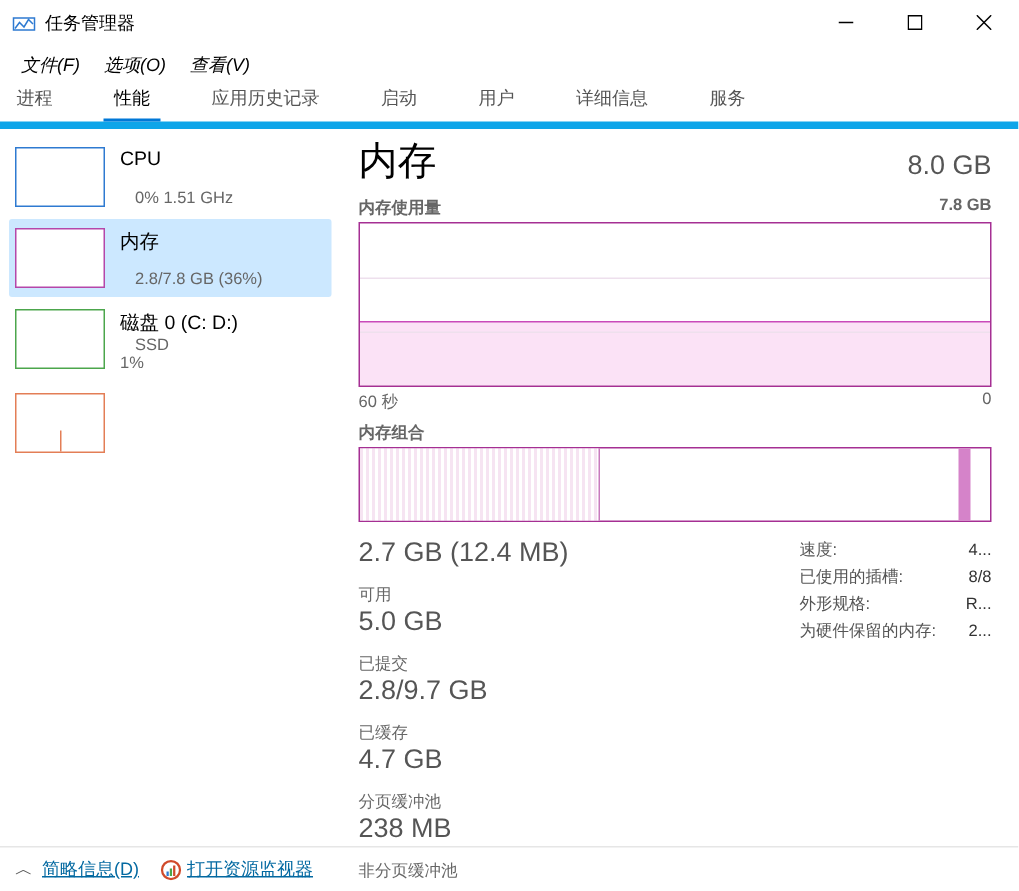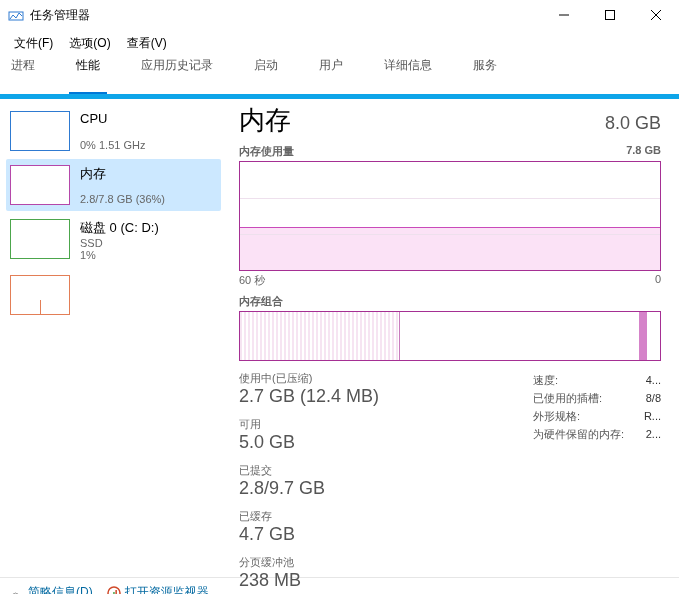--- a/index.html
+++ b/index.html
@@ -5,41 +5,41 @@
 * { box-sizing: border-box; margin: 0; padding: 0; font-family: "Segoe UI", "Microsoft YaHei", sans-serif; }
 body { width: 679px; height: 594px; background: #fff; font-size: 12px; color: #000; overflow: hidden; }
 
 .titlebar { display: flex; align-items: center; height: 30px; }
 .titlebar .icon { width: 16px; height: 16px; margin: 0 6px 0 8px; }
 .titlebar .title { font-size: 12px; flex: 0 0 auto; }
 .titlebar .spacer { flex: 1; }
 .titlebar .winbtn { width: 46px; height: 30px; display: flex; align-items: center; justify-content: center; font-size: 13px; color: #000; }
 .titlebar .winbtn svg { width: 10px; height: 10px; }
 
-.menubar { display: flex; padding: 2px 6px; height: 22px; }
+.menubar { display: flex; padding: 2px 6px; height: 22px; font-style: italic; }
 .menubar .menu { padding: 3px 8px; font-size: 12px; }
 
 .tabbar { display: flex; border-bottom: 5px solid #0ea5e9; padding-left: 4px; gap: 27px; }
 .tabbar .tab { padding: 5px 7px; font-size: 12px; color: #555; cursor: pointer; }
-.tabbar .tab.active { color: #000; border-bottom: 2px solid #0078d7; padding-bottom: 18px; }
+.tabbar .tab.active { color: #000; border-bottom: 2px solid #0078d7; padding-bottom: 5px; }
 
 .content { display: flex; height: 478px; }
 
 .sidebar { width: 227px; padding: 6px 6px; overflow-y: auto; }
 .item { display: flex; padding: 6px 4px; border-radius: 2px; margin-bottom: 2px; }
 .item.active { background: #cce8ff; }
 .item .thumb { width: 60px; height: 40px; border: 1px solid; margin-right: 10px; flex-shrink: 0; background: #fff; position: relative; }
 .item .thumb.cpu { border-color: #2e7ad1; }
 .item .thumb.mem { border-color: #b547a9; }
 .item .thumb.disk { border-color: #4ca64c; }
 .item .thumb.wifi { border-color: #e37e56; }
 .item .thumb.gpu { border-color: #2e7ad1; }
 .item .meta { display: flex; flex-direction: column; justify-content: space-between; min-width: 0; }
 .item .name { font-size: 13px; }
-.item .sub1 { font-size: 11px; color: #666; white-space: nowrap; overflow: hidden; text-overflow: ellipsis; }
+.item .sub1 { font-size: 11px; color: #666; white-space: nowrap; overflow: hidden; text-overflow: ellipsis; margin-left: 10px; }
 .item .sub2 { font-size: 11px; color: #666; }
 
 .main { flex: 1; padding: 4px 18px 0 12px; }
 .main .header { display: flex; align-items: baseline; justify-content: space-between; margin-bottom: 6px; }
 .main .header .h1 { font-size: 26px; font-weight: 400; }
 .main .header .cap { font-size: 18px; color: #555; }
 .chartlabel-row { display: flex; justify-content: space-between; font-size: 11px; color: #666; margin-bottom: 2px; font-weight: bold; }
 .chart1 { height: 110px; border: 1px solid #a52f93; background: linear-gradient(to bottom, #fff 0%, #fff 60%, #fbe2f6 60%, #fbe2f6 100%); position: relative; overflow: hidden; }
 .chart1::before { content:""; position:absolute; left:0; right:0; top:33.3%; border-top:1px solid #eee0ed; }
 .chart1::after { content:""; position:absolute; left:0; right:0; top:66.6%; border-top:1px solid #eee0ed; }
@@ -162,21 +162,20 @@
     </div>
     <div class="chart2">
       <div class="segA"></div>
         <div class="segB"></div>
     </div>
 
     <div class="stats">
       <div class="leftcol">
         <div>
           <div class="pair" style="min-width:150px">
-            <div class="label">使用中(已压缩)</div>
             <div class="val">2.7 GB (12.4 MB)</div>
           </div>
           <div class="pair">
             <div class="label">可用</div>
             <div class="val">5.0 GB</div>
           </div>
         </div>
         <div>
           <div class="pair" style="min-width:150px">
             <div class="label">已提交</div>

